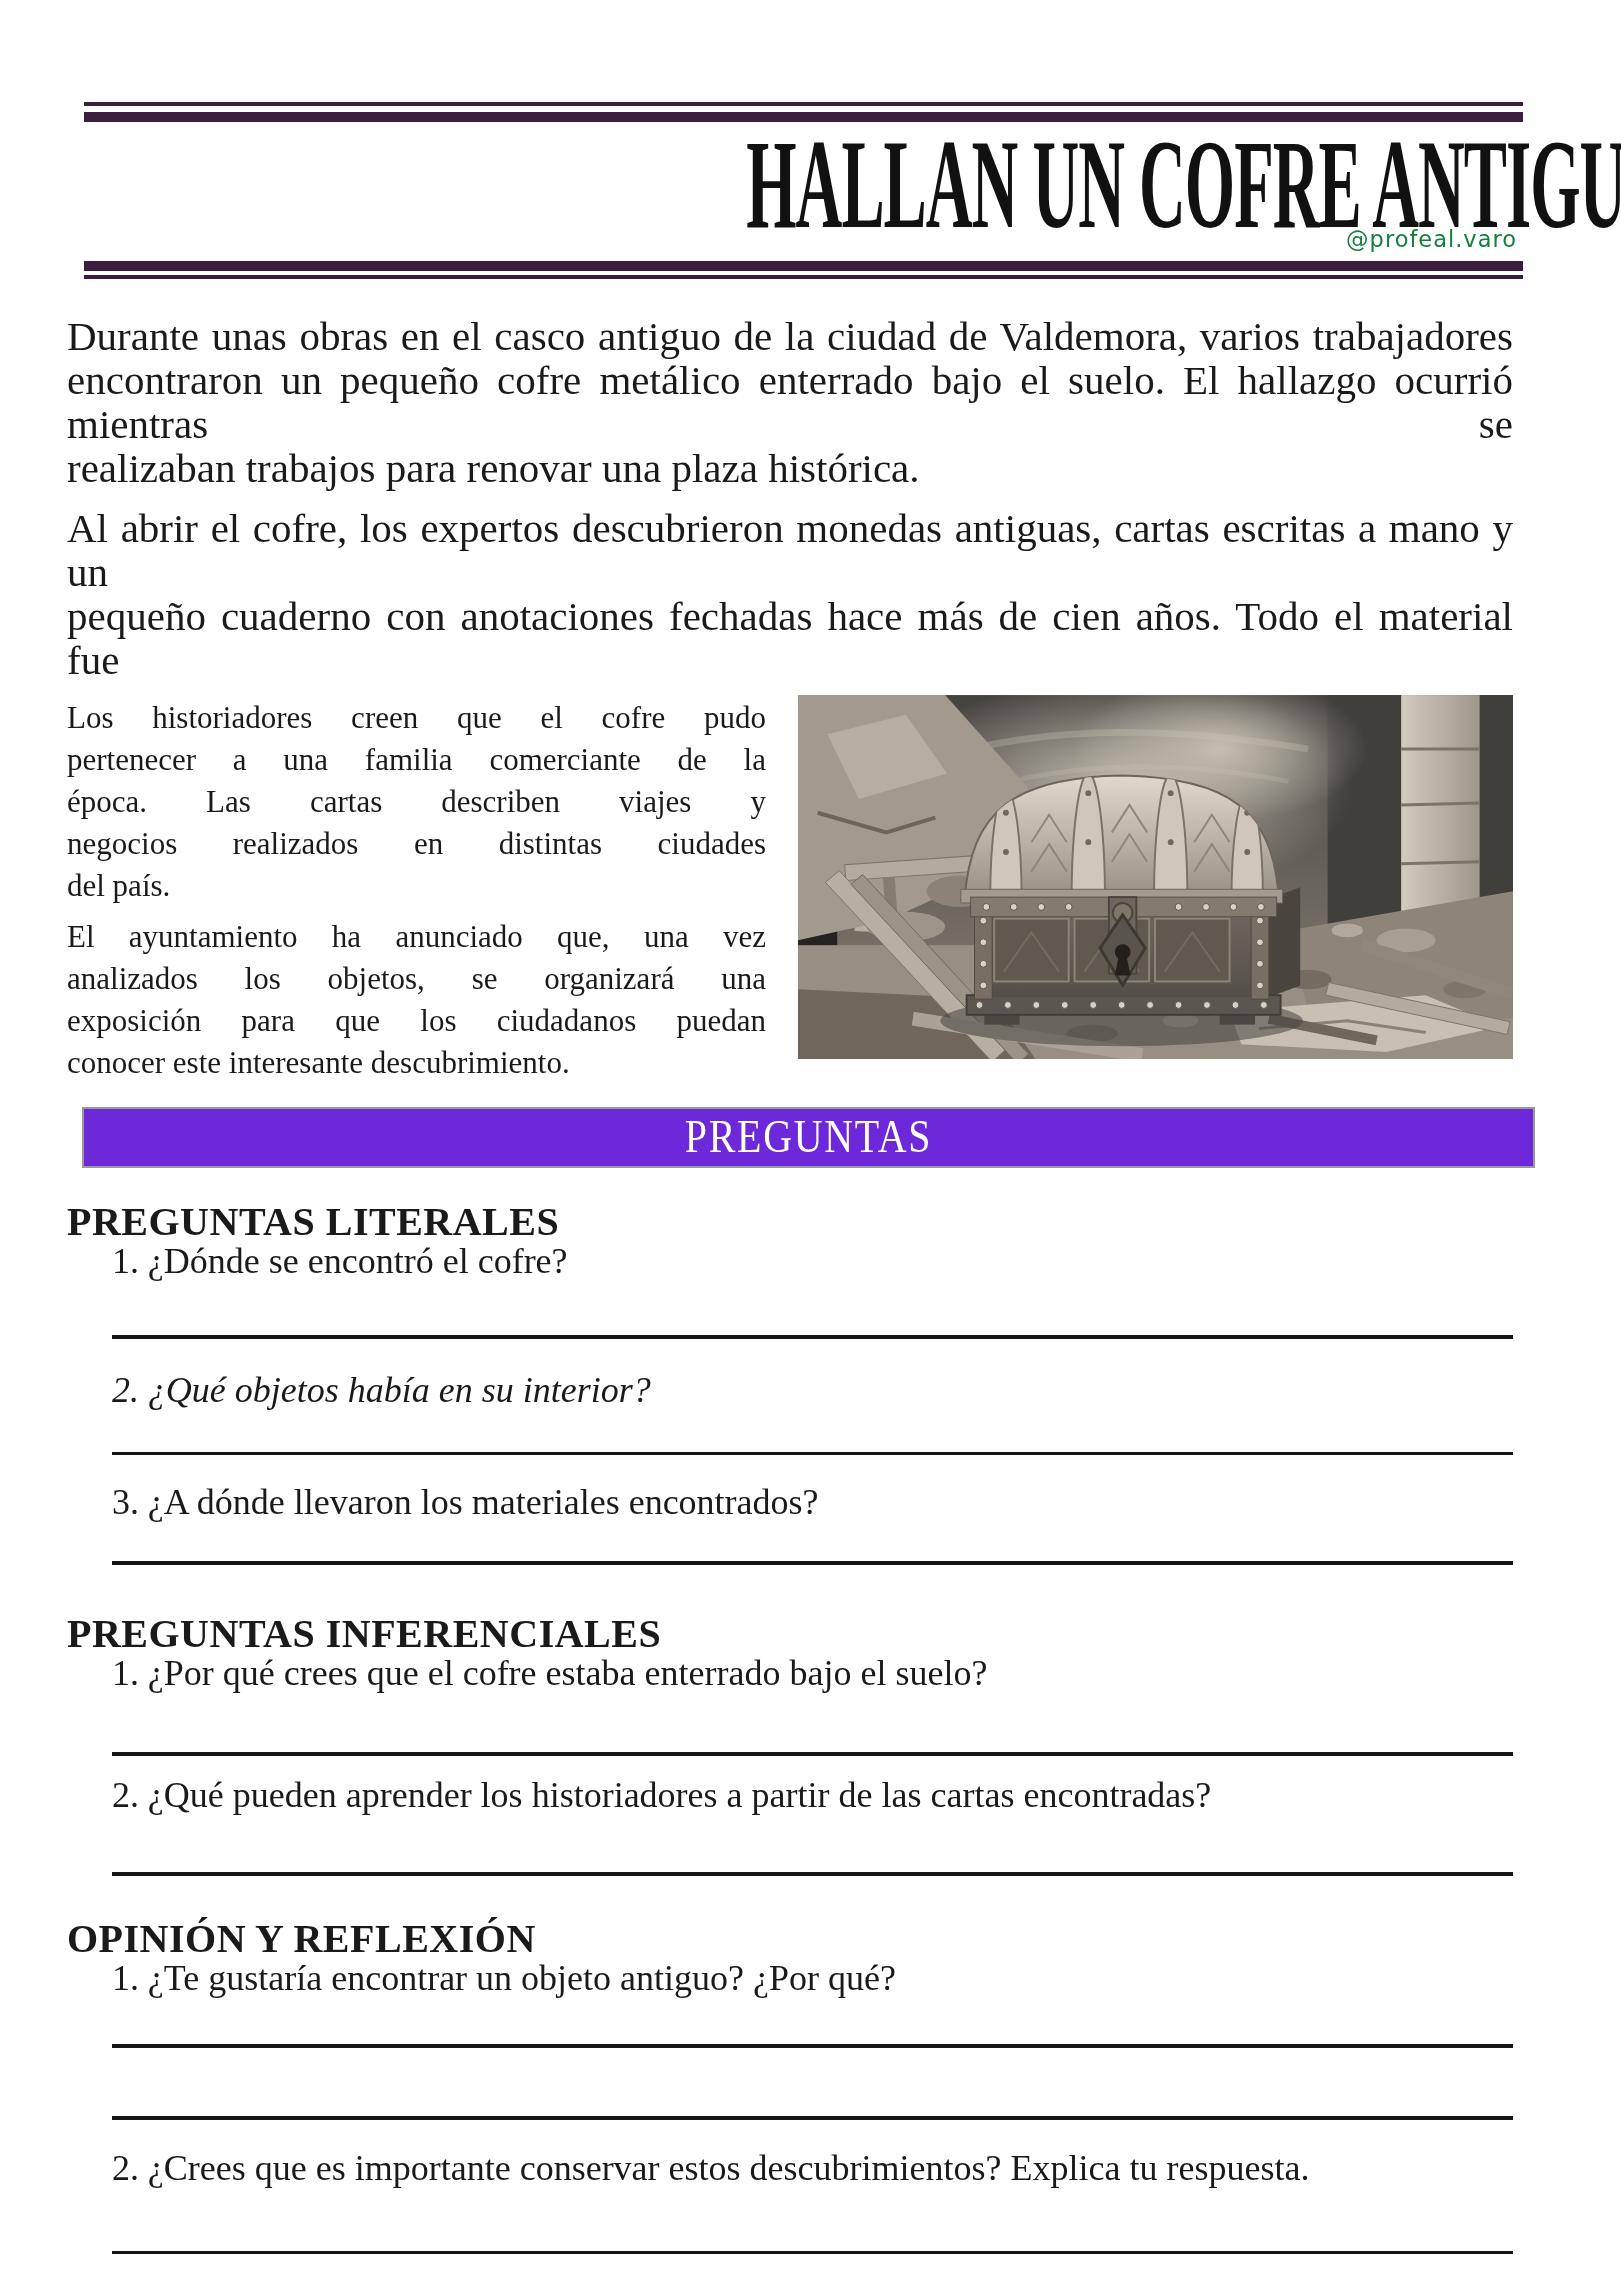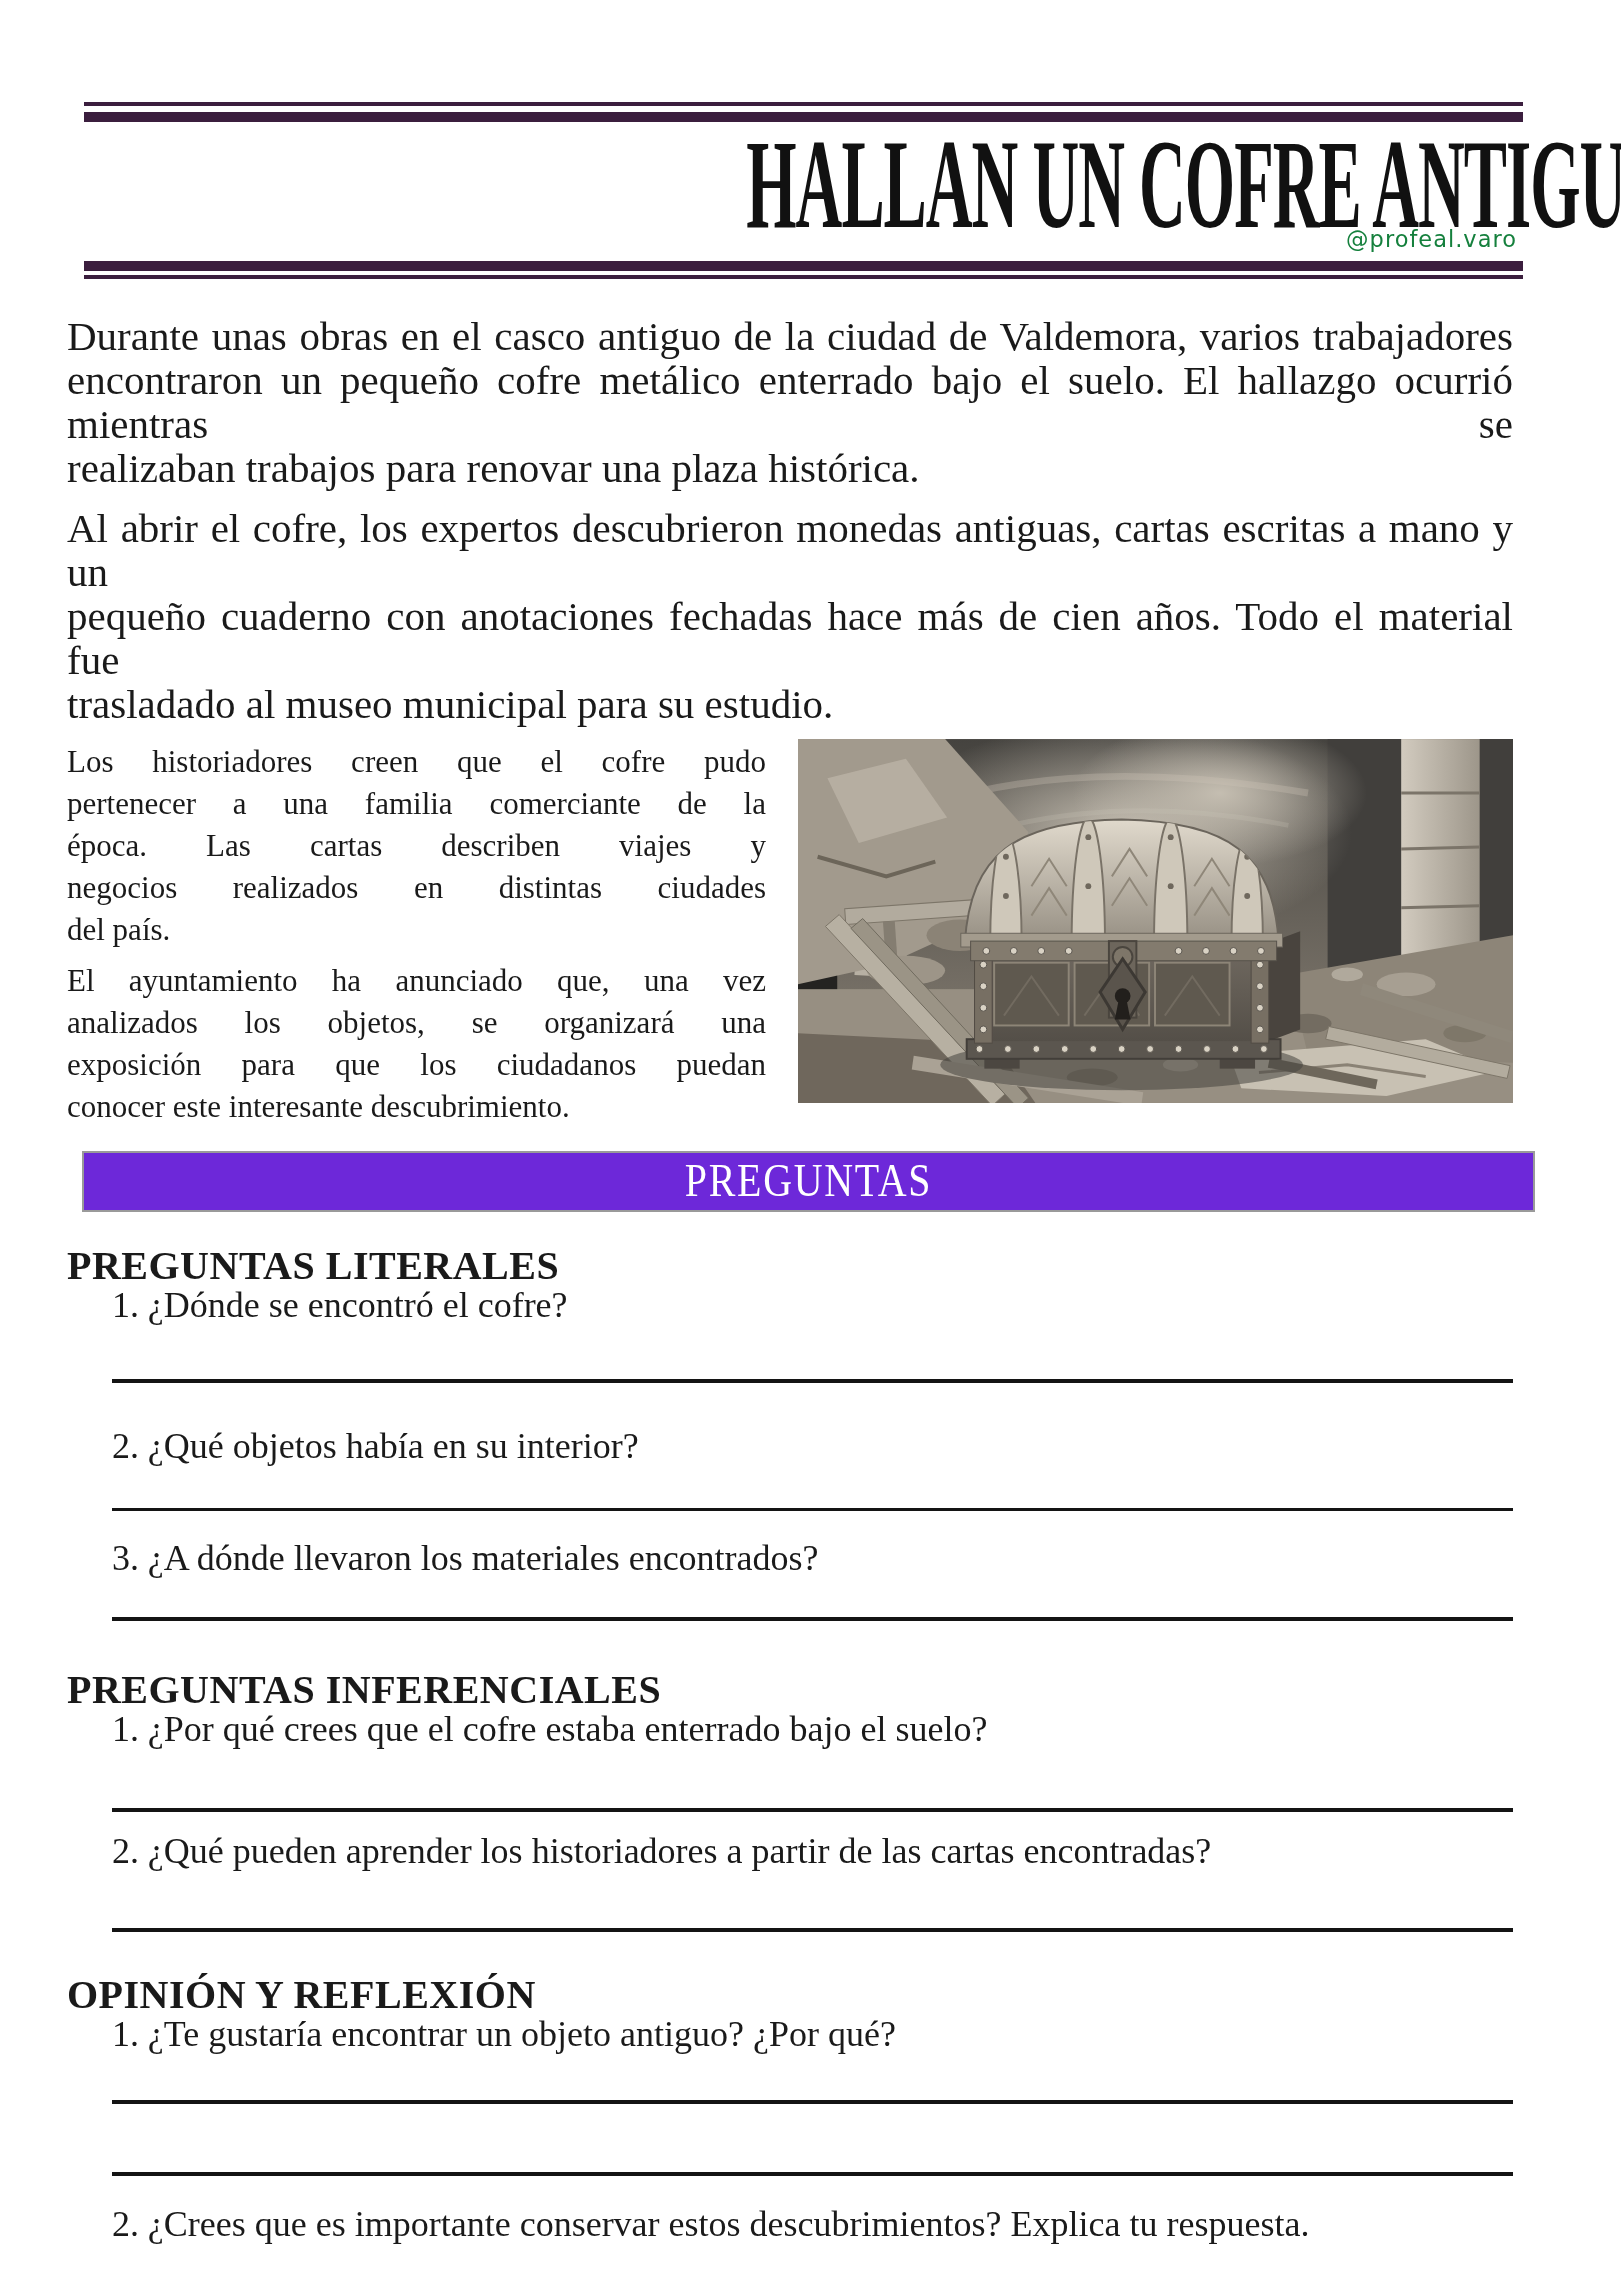--- a/index.html
+++ b/index.html
@@ -39,21 +39,21 @@
             border:2px solid #9a9a9a; text-align:center; line-height:55px; }
   .banner-text { display:inline-block; color:#ffffff; font-size:47px; letter-spacing:2px;
                  transform:scaleX(0.85); transform-origin:50% 50%; }
 
   
   .sec-h { font-weight:700; font-size:40px; line-height:36px; letter-spacing:0.5px; }
   .mt-sec1 { margin-top:36px; } .mt-sec2 { margin-top:51px; } .mt-sec3 { margin-top:45px; }
   .q { font-size:36px; line-height:43px; padding-left:45px; }
   .q-num { margin-right:8.8px; }
   .aline { height:3.9px; background:#141414; margin-left:45px; width:1401px; }
-  .mt53{margin-top:52px;} .mt30{margin-top:42px;} .mt41{margin-top:40px;}
+  .mt53{margin-top:52px;} .mt30{margin-top:30px;font-style:italic;} .mt41{margin-top:40px;}
   .mt26{margin-top:25.5px;} .mt38{margin-top:37px;} .mt58{margin-top:57px;}
   .mt19{margin-top:18.6px;} .mt56{margin-top:55px;} .mt45{margin-top:44px;}
   .mt69{margin-top:68px;} .mt27{margin-top:26.5px;} .mt62{margin-top:61px;}
 </style>
 </head>
 <body>
 
 <div class="page">
 
   <div class="hline thin h1t"></div>
@@ -71,21 +71,20 @@
 
     <p class="para">
       <span class="jline">Durante unas obras en el casco antiguo de la ciudad de Valdemora, varios trabajadores</span>
       <span class="jline">encontraron un pequeño cofre metálico enterrado bajo el suelo. El hallazgo ocurrió mientras se</span>
       <span class="jlast">realizaban trabajos para renovar una plaza histórica.</span>
     </p>
 
     <p class="para">
       <span class="jline">Al abrir el cofre, los expertos descubrieron monedas antiguas, cartas escritas a mano y un</span>
       <span class="jline">pequeño cuaderno con anotaciones fechadas hace más de cien años. Todo el material fue</span>
-      <span class="jlast">trasladado al museo municipal para su estudio.</span>
     </p>
 
     <div class="cols">
       <div class="leftcol">
         <p>
           <span class="jline">Los historiadores creen que el cofre pudo</span>
           <span class="jline">pertenecer a una familia comerciante de la</span>
           <span class="jline">época. Las cartas describen viajes y</span>
           <span class="jline">negocios realizados en distintas ciudades</span>
           <span class="jlast">del país.</span>

